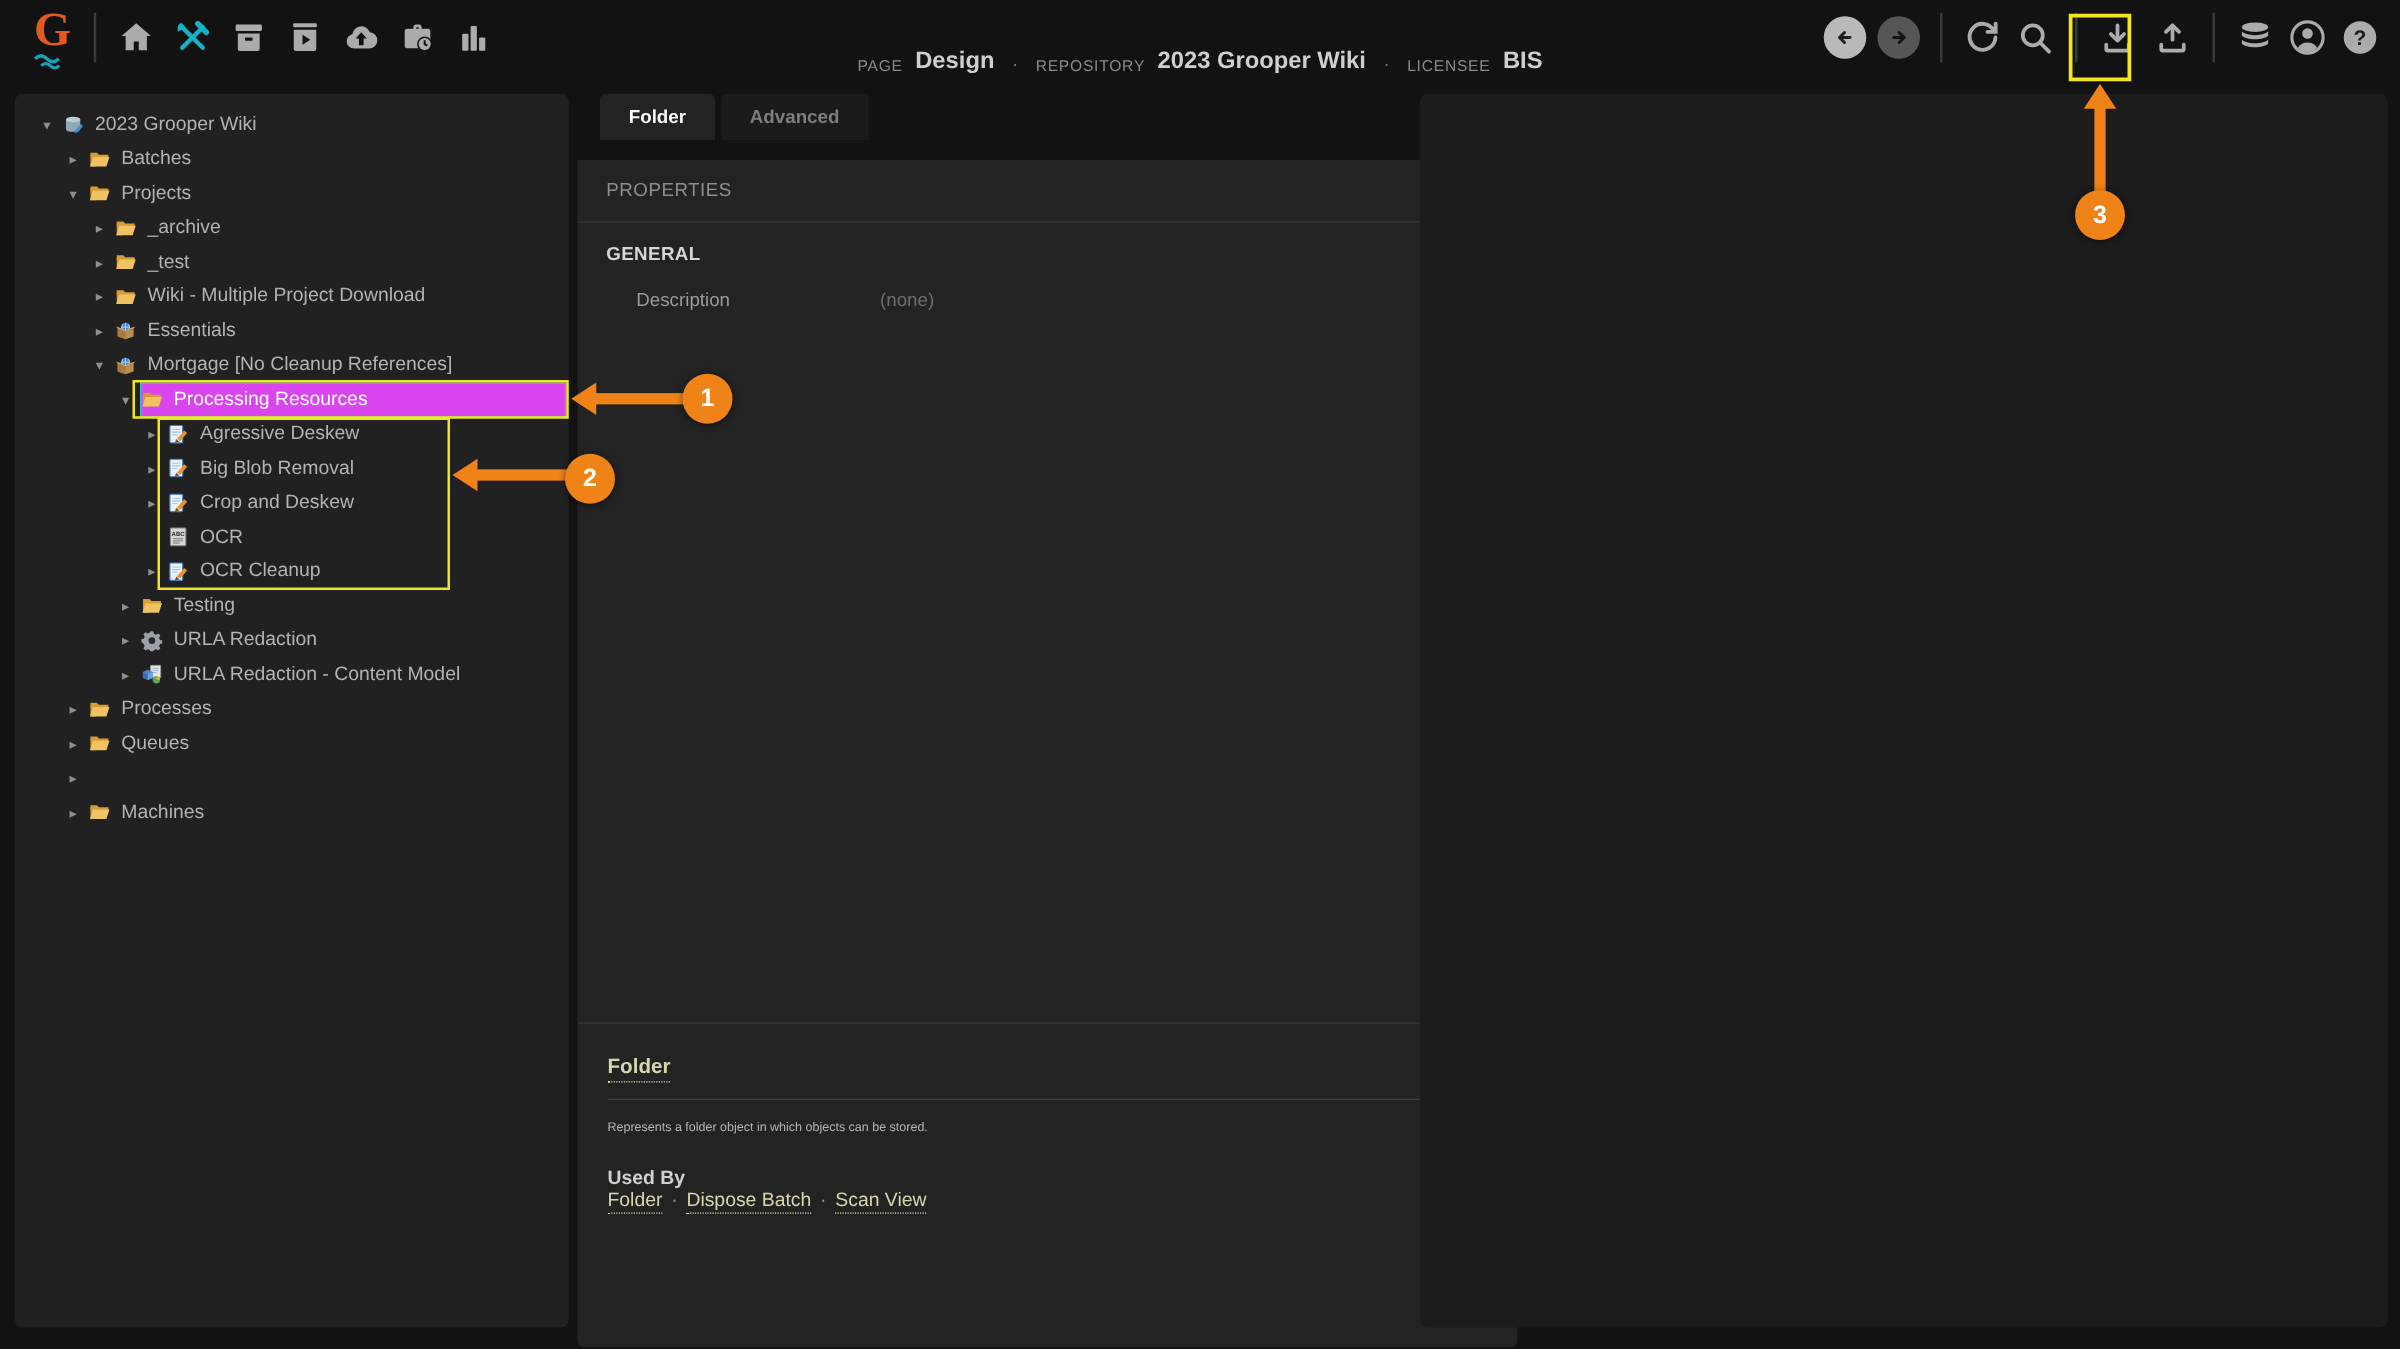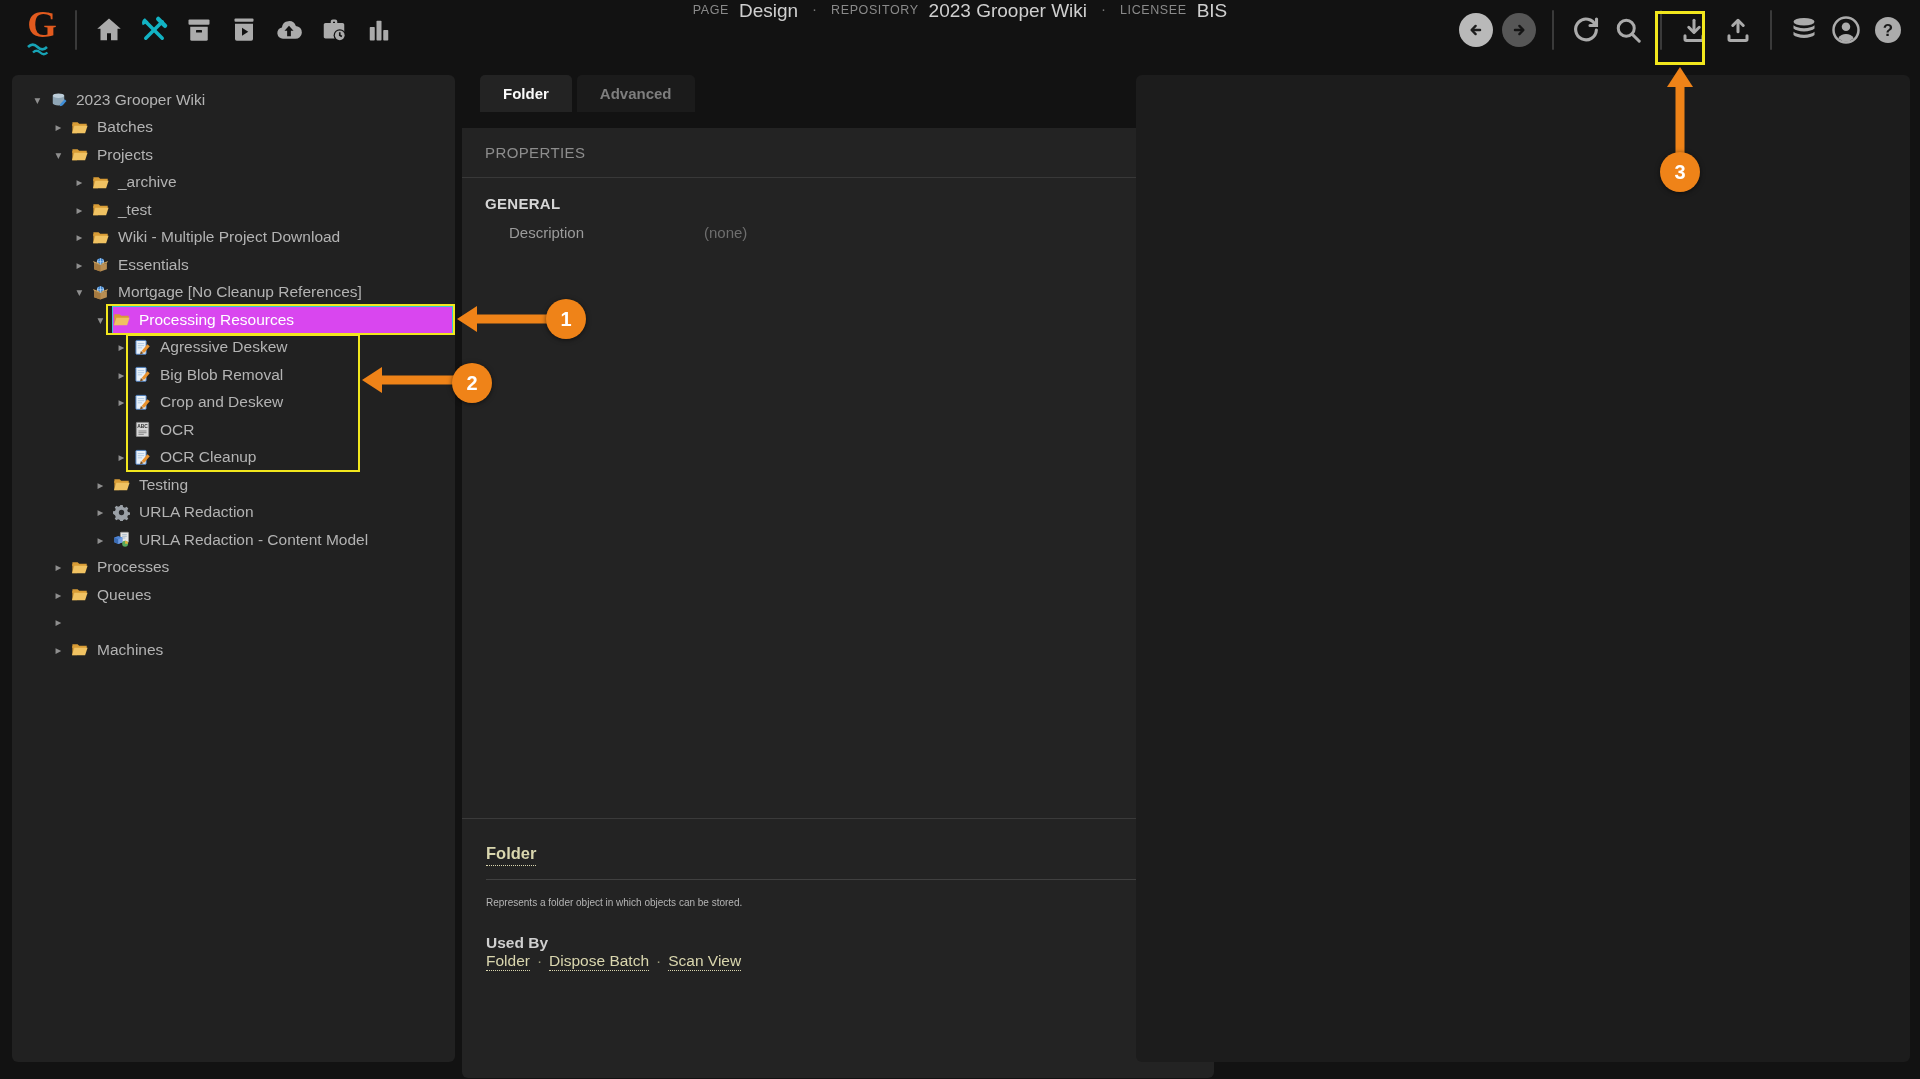--- a/index.html
+++ b/index.html
@@ -10,23 +10,23 @@
   .hdr{position:absolute;left:0;top:0;width:1920px;height:62px}
   .logo{position:absolute;left:20px;top:3px;width:44px;height:56px;text-align:center;cursor:pointer}
   .logo-g{font-family:"Liberation Serif",serif;font-size:38px;font-weight:bold;color:#e25a1e;line-height:42px;display:block}
   .logo-wave{position:absolute;left:7px;bottom:3px;width:30px;height:13px}
   .v-div{width:2px;height:40px;background:#3a3a3a;border-radius:1px;flex:none}
   .hdr-div-abs{position:absolute;left:75px;top:10px}
   .left-icons{position:absolute;left:93px;top:0;height:60px;display:flex;align-items:center;gap:13px}
   .hicon{width:32px;height:32px;color:#ababab;display:flex;align-items:center;justify-content:center;cursor:pointer}
   .hicon svg{width:30px;height:30px}
   .hicon.active{color:#12b3c4}
-  .hdr-center{position:absolute;left:50%;top:0;transform:translateX(-50%);height:60px;display:flex;align-items:flex-start;white-space:nowrap}
+  .hdr-center{position:absolute;left:50%;top:0;transform:translateX(-50%);height:60px;display:flex;align-items:flex-end;white-space:nowrap}
   .hdr-label{font-size:12.5px;color:#8a8a8a;letter-spacing:.6px;padding-top:3px;margin-right:10px}
-  .hdr-value{font-size:19px;font-weight:normal;color:#cfcfcf}
+  .hdr-value{font-size:19px;font-weight:bold;color:#cfcfcf}
   .hdr-dot{color:#787878;font-size:15px;padding:0 14px}
   .hdr-right{position:absolute;right:16px;top:0;height:60px;display:flex;align-items:center;gap:9px}
   .circle-btn{width:34px;height:34px;border-radius:50%;display:flex;align-items:center;justify-content:center;cursor:pointer;flex:none}
   .circle-btn svg{width:22px;height:22px}
   .circle-btn.back{background:#b9b9b9}
   .circle-btn.forward{background:#565656}
   .hdr-right .v-div{margin:0 7px}
 
   
   .tree-panel{position:absolute;left:12px;top:75px;width:443px;height:987px;background:#212121;
@@ -48,21 +48,21 @@
                 border-radius:0 6px 6px 6px;box-sizing:border-box}
   .props-header{height:49px;display:flex;align-items:center;padding:0 19px 0 23px;border-bottom:1px solid #383838}
   .props-title{font-size:15px;color:#8d8d8d;letter-spacing:.4px}
   .props-actions{margin-left:auto;display:flex;gap:7px;align-items:center}
   .pa-btn{width:25px;height:25px;color:#8f8f8f;cursor:pointer}
   .pa-btn svg{width:25px;height:25px;display:block}
   .general-row{display:flex;align-items:center;padding:0 20px 0 23px;height:42px;margin-top:4px}
   .general-title{font-size:15px;font-weight:bold;color:#d6d6d6;letter-spacing:.3px}
   .general-chevron{margin-left:auto;width:20px;height:20px;color:#a8a8a8;cursor:pointer}
   .general-chevron svg{width:20px;height:20px}
-  .desc-row{display:flex;align-items:flex-start;height:32px;padding:0 40px 0 47px;font-size:15px;cursor:pointer}
+  .desc-row{display:flex;align-items:center;height:32px;padding:0 40px 0 47px;font-size:15px;cursor:pointer}
   .desc-label{color:#9b9b9b;width:195px;flex:none}
   .desc-value{color:#6e6e6e}
   .desc-ellipsis{margin-left:auto;color:#9b9b9b}
   .help-section{position:absolute;left:0;right:0;top:690px;bottom:0;border-top:1px solid #3a3a3a;
                 padding:25px 24px 0;box-sizing:border-box}
   .help-title{display:inline-block;font-size:16.5px;font-weight:bold;color:#d9d6ae;
               border-bottom:1.5px dotted #d9d6ae;padding-bottom:2px;cursor:pointer}
   .help-divider{border:none;border-top:1px solid #404040;margin:13px 0 0}
   .help-desc{margin:17px 0 0;font-size:10px;color:#b5b5b5}
   .usedby-title{margin-top:26px;font-size:15.5px;font-weight:bold;color:#d0d0d0}

